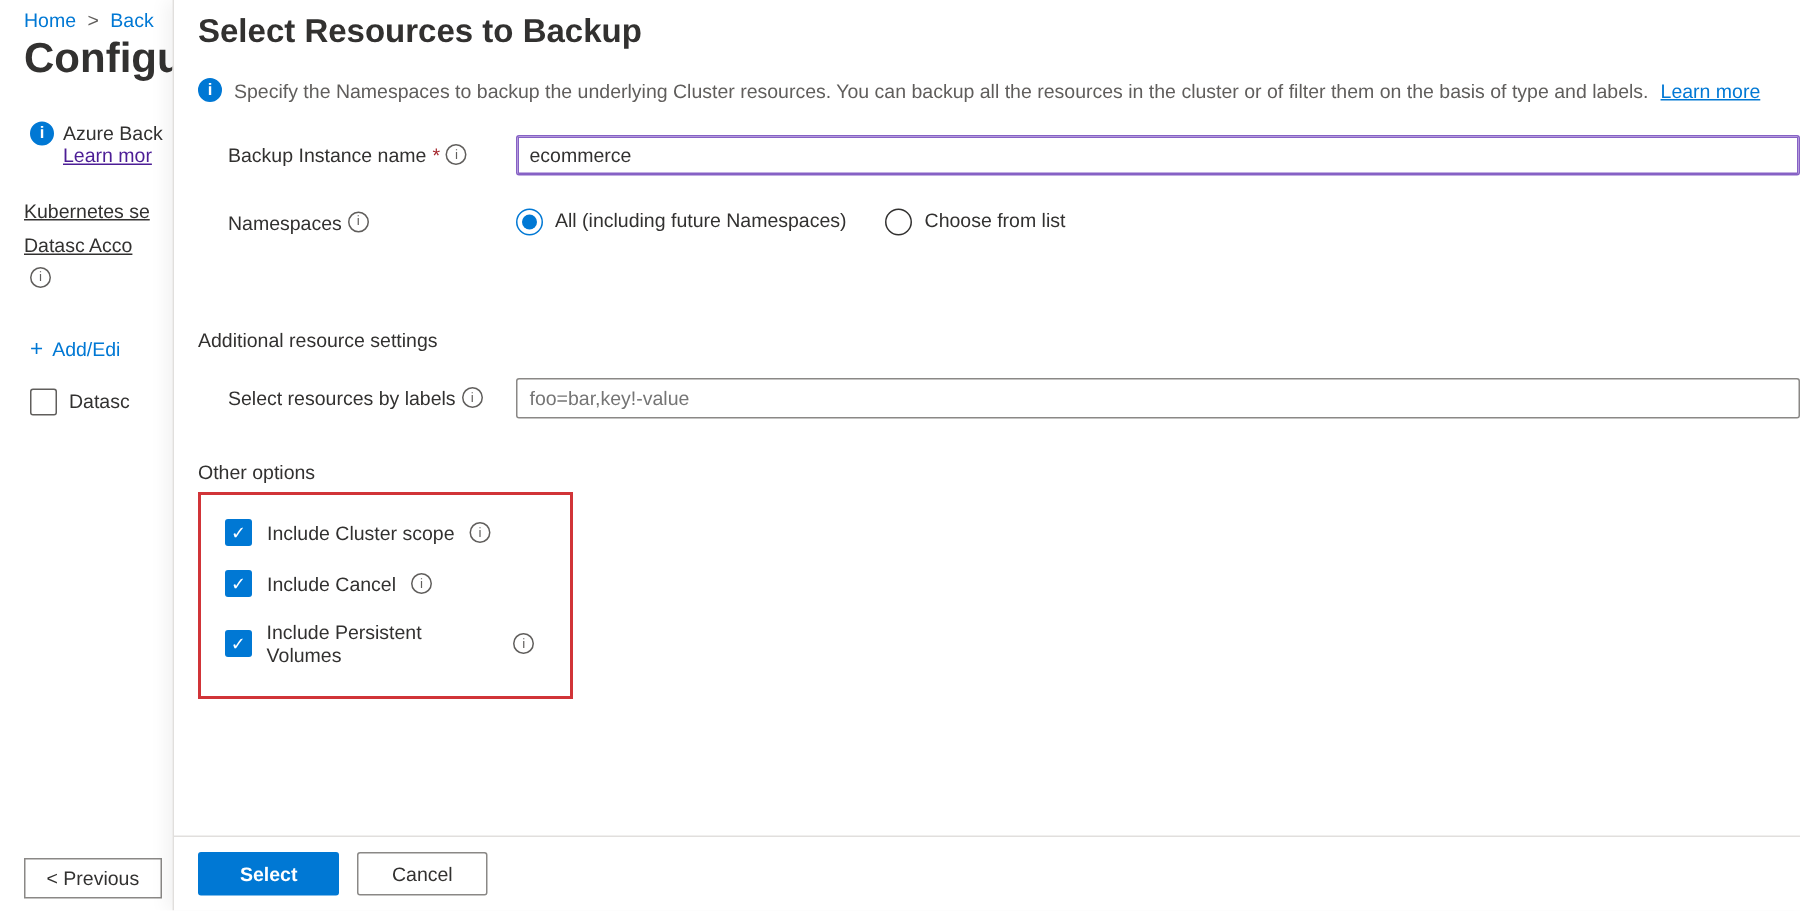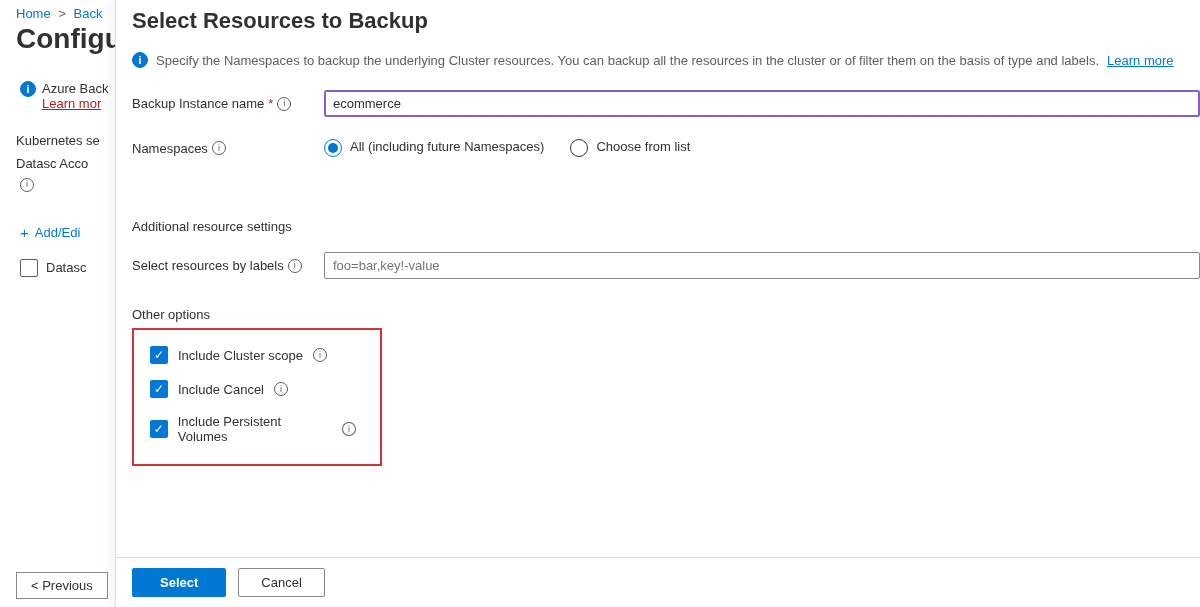--- a/index.html
+++ b/index.html
@@ -34,25 +34,26 @@
       padding: 0;
     }
     .left-info {
       display: flex;
       align-items: flex-start;
       gap: 6px;
       padding: 20px 0 0 20px;
       font-size: 13px;
     }
     .left-info .txt { color: #323130; }
-    .left-info .learn { color: #b91c1c; text-decoration: underline; display: block; }
+    .left-info .learn { color: #4c1d95; text-decoration: underline; display: block; }
     .left-section {
       padding: 22px 0 0 16px;
       font-size: 13px;
       color: #323130;
+      text-decoration: underline;
     }
     .left-add {
       display: flex;
       align-items: center;
       gap: 6px;
       padding: 32px 0 0 20px;
       color: #0078d4;
       font-size: 13px;
     }
     .left-row {
@@ -100,22 +101,23 @@
       display: flex;
       align-items: center;
       gap: 18px;
       padding: 0 0 22px 0;
     }
     .form-label {
       width: 174px;
       font-size: 13px;
       color: #323130;
       display: flex;
-      align-items: center;
+      align-items: flex-start;
       gap: 4px;
+      margin-left: 20px;
     }
     .req { color: #a4262c; }
     .text-input {
       flex: 1;
       border: 1px solid #8a8886;
       border-radius: 2px;
       padding: 5px 8px;
       font-size: 13px;
       color: #323130;
       outline: none;

